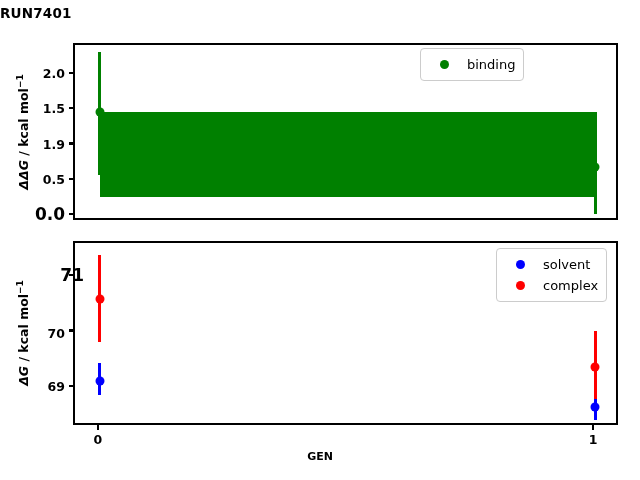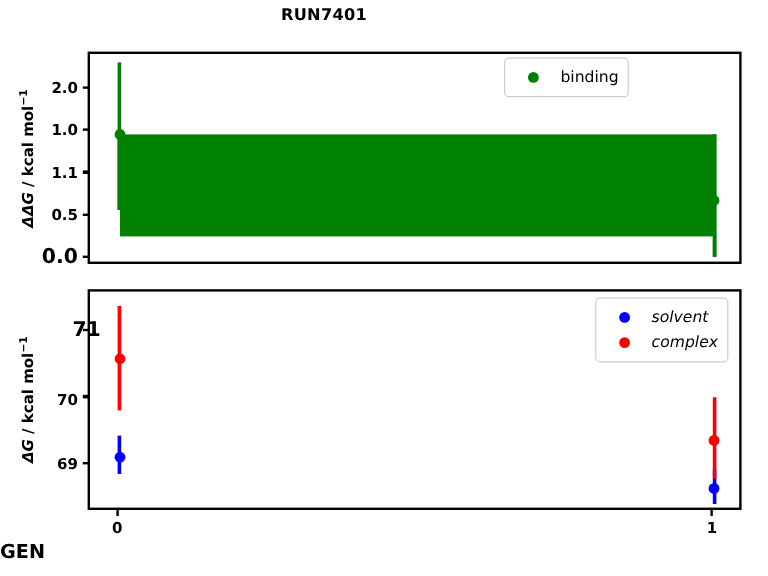--- a/index.html
+++ b/index.html
@@ -19,21 +19,20 @@
     left: 0; top: 0;
     width: 640px;
     height: 480px;
     background: #ffffff;
   }
   .fig-title {
     position: absolute;
     left: 0;
     top: 5px;
     width: 540px;
-    text-align: center;
     font-size: 13.5px;
     font-weight: bold;
     color: #000000;
     letter-spacing: 0.2px;
   }
   
   .axes {
     position: absolute;
     box-sizing: border-box;
     border: 2.4px solid #000000;
@@ -55,22 +54,22 @@
   .plotarea {
     position: absolute;
     left: 0; top: 0;
     width: 100%;
     height: 100%;
   }
   .xlabel {
     position: absolute;
     left: 0;
     width: 640px;
-    text-align: left;
-    font-size: 16px;
+    text-align: center;
+    font-size: 11px;
     font-weight: bold;
     color: #000;
     top: 450px;
   }
   
   .legend {
     position: absolute;
     box-sizing: border-box;
     background: #ffffff;
     border: 1px solid #cccccc;
@@ -107,21 +106,20 @@
     margin-left: 6px;
     white-space: nowrap;
   }
   #legend-top {
     left: 420px;
     top: 48px;
   }
   #legend-bottom {
     left: 496px;
     top: 248px;
-    font-style: italic;
   }
 </style>
 </head>
 <body>
 
 <div id="figure">
 
   <div class="fig-title">RUN7401</div>
 
   <div class="axes" id="axes-top">
@@ -134,23 +132,23 @@
         <div style="position: absolute; left: 518.927px; top: 66.552px; width: 2.6px; height: 102.66px; background: rgb(0, 128, 0);"></div>
         <div style="position: absolute; left: 520.227px; top: 121.776px; width: 9px; height: 9px; border-radius: 50%; background: rgb(0, 128, 0); transform: translate(-50%, -50%);"></div>
       </div>
   </div>
   <div id="ytick-host-top">
       <div style="position: absolute; left: 69px; top: 213.236px; width: 4.5px; height: 2.2px; background: rgb(0, 0, 0);"></div>
       <div style="position: absolute; right: 575px; top: 214.336px; transform: translateY(-50%); font-size: 17px; font-weight: bold; color: rgb(0, 0, 0); white-space: nowrap;">0.0</div>
       <div style="position: absolute; left: 69px; top: 177.836px; width: 4.5px; height: 2.2px; background: rgb(0, 0, 0);"></div>
       <div style="position: absolute; right: 575px; top: 178.936px; transform: translateY(-50%); font-size: 12.5px; font-weight: bold; color: rgb(0, 0, 0); white-space: nowrap;">0.5</div>
       <div style="position: absolute; left: 69px; top: 142.436px; width: 4.5px; height: 2.2px; background: rgb(0, 0, 0);"></div>
-      <div style="position: absolute; right: 575px; top: 143.536px; transform: translateY(-50%); font-size: 12.5px; font-weight: bold; color: rgb(0, 0, 0); white-space: nowrap;">1.1</div>
+      <div style="position: absolute; right: 575px; top: 143.536px; transform: translateY(-50%); font-size: 12.5px; font-weight: bold; color: rgb(0, 0, 0); white-space: nowrap;">1.9</div>
       <div style="position: absolute; left: 69px; top: 107.036px; width: 4.5px; height: 2.2px; background: rgb(0, 0, 0);"></div>
-      <div style="position: absolute; right: 575px; top: 108.136px; transform: translateY(-50%); font-size: 12.5px; font-weight: bold; color: rgb(0, 0, 0); white-space: nowrap;">1.0</div>
+      <div style="position: absolute; right: 575px; top: 108.136px; transform: translateY(-50%); font-size: 12.5px; font-weight: bold; color: rgb(0, 0, 0); white-space: nowrap;">1.5</div>
       <div style="position: absolute; left: 69px; top: 71.636px; width: 4.5px; height: 2.2px; background: rgb(0, 0, 0);"></div>
       <div style="position: absolute; right: 575px; top: 72.736px; transform: translateY(-50%); font-size: 12.5px; font-weight: bold; color: rgb(0, 0, 0); white-space: nowrap;">2.0</div>
     </div>
   <div id="ylabel-top-host">
       <div style="position: absolute; left: 23px; top: 131.5px; transform: translate(-50%, -50%) rotate(-90deg); transform-origin: center center; font-size: 12.5px; font-weight: bold; font-style: italic; color: rgb(0, 0, 0); white-space: nowrap;"><span style="font-style:italic">ΔΔG</span><span style="font-style:normal"> / kcal mol</span><sup style="font-size:9px;font-style:normal">−1</sup></div>
     </div>
   <div class="legend" id="legend-top">
       <div class="legend-row">
         <span class="legend-key">
           <span class="legend-dot" style="background: rgb(0, 128, 0);"></span>

